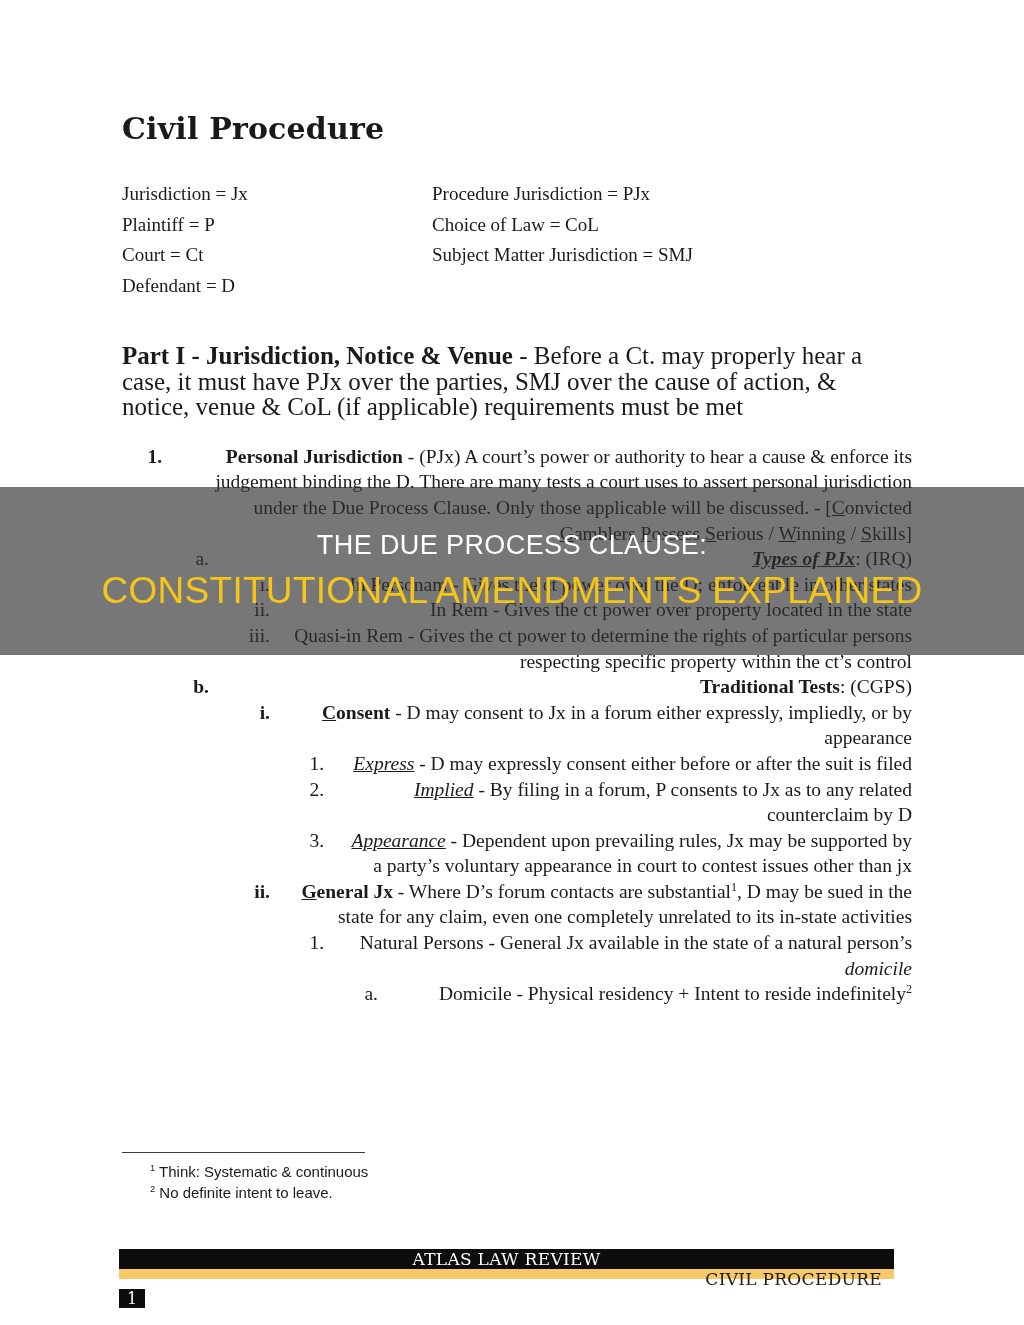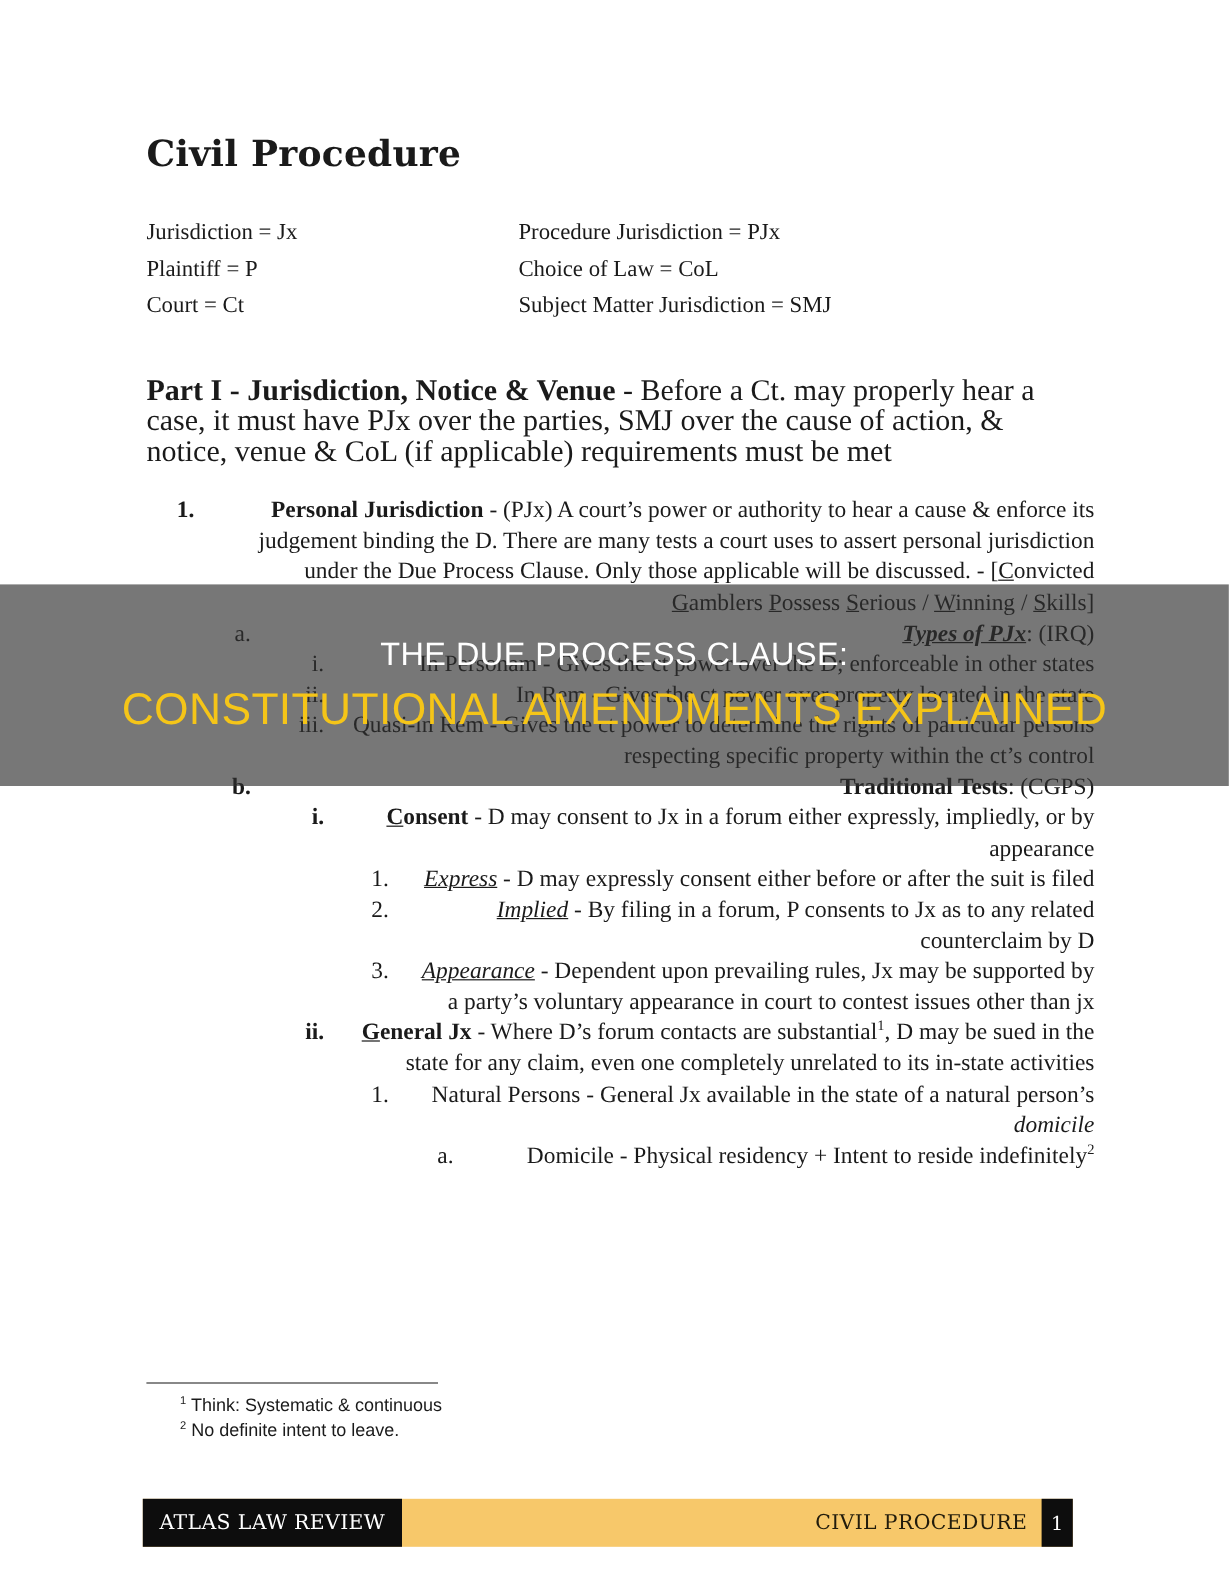--- a/index.html
+++ b/index.html
@@ -128,24 +128,25 @@
     color: #1a1a1a;
     margin-left: 28px;
   }
 
   
   .footer-bar {
     position: absolute;
     left: 119px;
     top: 1249px;
     width: 775px;
-    height: 40px;
+    height: 30px;
     display: flex;
     align-items: stretch;
     background: #F7C86A;
+    flex-direction: column;
   }
   .footer-brand {
     background: #0d0d0d;
     color: #ffffff;
     font-family: "DejaVu Serif", serif;
     font-size: 17px;
     letter-spacing: 0.3px;
     display: flex;
     align-items: center;
     justify-content: center;
@@ -212,20 +213,21 @@
 
   <div class="doc-body">
 
     <h1 class="doc-title">Civil Procedure</h1>
 
     <div class="abbr-key">
       <div class="abbr-col left">
         <span class="abbr-line">Jurisdiction = Jx</span>
         <span class="abbr-line">Plaintiff = P</span>
         <span class="abbr-line">Court = Ct</span>
+        <span class="abbr-line">Defendant = D</span>
       </div>
       <div class="abbr-col right">
         <span class="abbr-line">Procedure Jurisdiction = PJx</span>
         <span class="abbr-line">Choice of Law = CoL</span>
         <span class="abbr-line">Subject Matter Jurisdiction = SMJ</span>
       </div>
     </div>
 
     <p class="part-para"><b>Part I - Jurisdiction, Notice &amp; Venue</b><span> - Before a Ct. may properly hear a case, it must have PJx over the parties, SMJ over the cause of action, &amp; notice, venue &amp; CoL (if applicable) requirements must be met</span></p>
 

